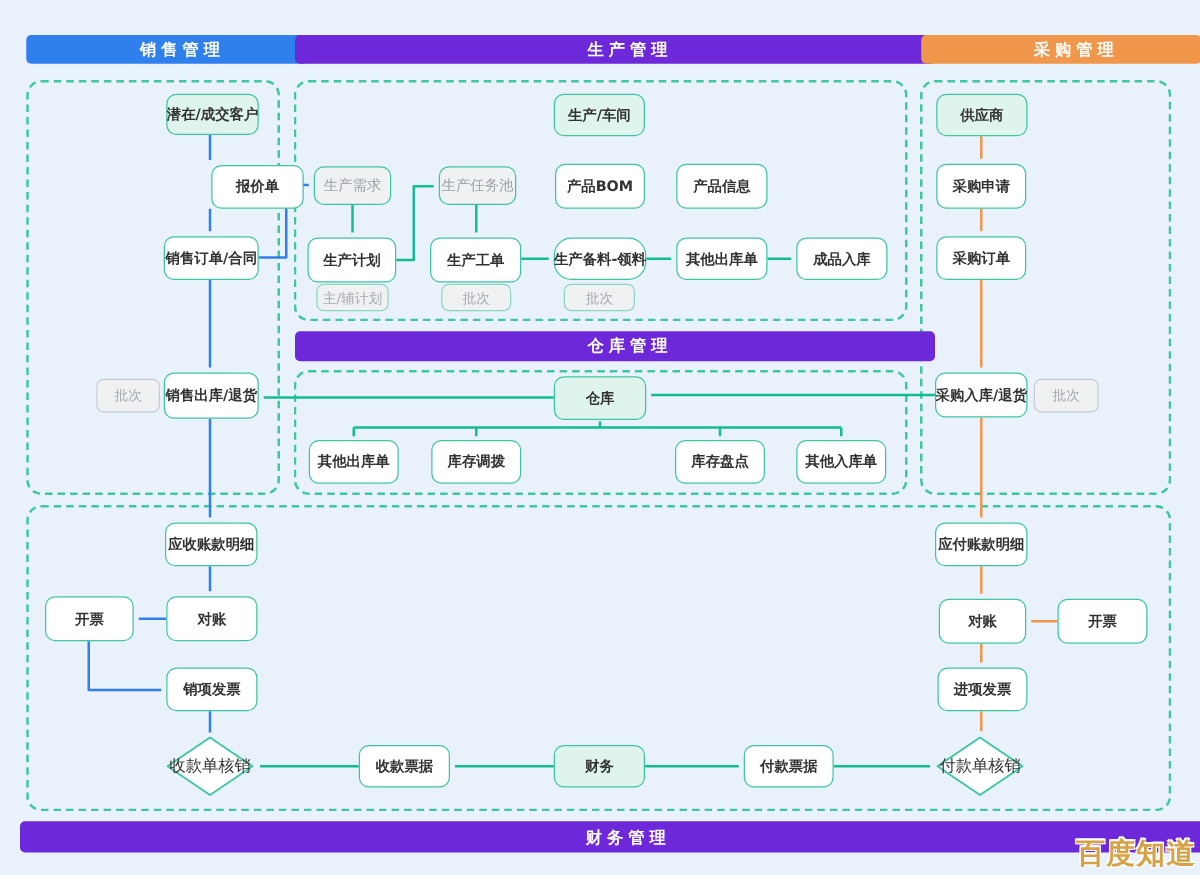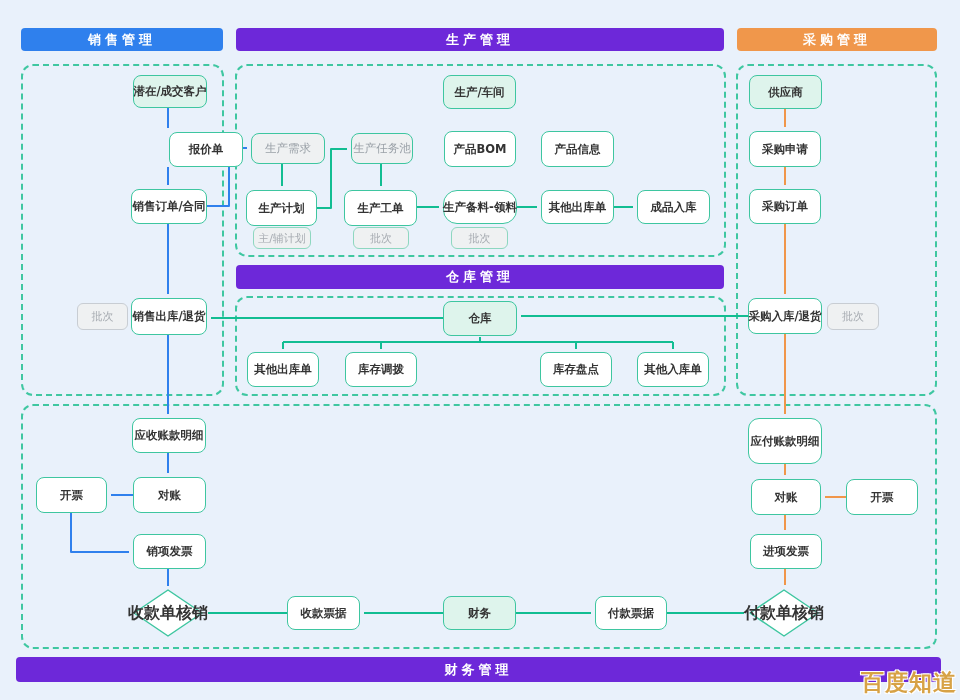--- a/index.html
+++ b/index.html
@@ -1,40 +1,40 @@
 <!DOCTYPE html>
 <html><head>
 <meta charset="utf-8">
 <style>
   html,body{margin:0;padding:0;background:#e9f1fb;}
   .canvas{position:relative;width:960px;height:700px;background:#e9f1fb;overflow:hidden;
           font-family:"DejaVu Sans","Liberation Sans",sans-serif;}
   
   .hdr{position:absolute;display:flex;align-items:center;justify-content:center;
-       color:#ffffff;font-weight:bold;font-size:13px;letter-spacing:4px;border-radius:4px;}
+       color:#ffffff;font-weight:bold;font-size:13px;letter-spacing:4px;border-radius:4px;padding-left:24px;}
   .hdr.blue{background:#2f80ed;}
   .hdr.green{background:#6d28d9;}
   .hdr.orange{background:#f0974b;}
   
   .section{position:absolute;border:2px dashed #3fc7a1;border-radius:12px;}
   
   .node{position:absolute;display:flex;align-items:center;justify-content:center;
         background:#ffffff;border:1.5px solid #3ec6a0;border-radius:8px;
         font-size:11.5px;font-weight:bold;color:#333333;white-space:nowrap;padding:0 2px;box-sizing:border-box;}
   .node.entity{background:#def4ec;}
   .node.gray{background:#eff1f2;color:#9aa1a8;font-weight:normal;}
   .node.tag{background:#eff1f2;border:1px solid #8ed7c0;border-radius:6px;
             color:#a6abb1;font-size:11px;font-weight:normal;}
   .node.tag.grayborder{border-color:#c8cdd3;}
   
   .diamond{position:absolute;}
   .diamond svg{position:absolute;left:0;top:0;width:100%;height:100%;}
   .diamond polygon{fill:#ffffff;stroke:#3ec6a0;stroke-width:1.5;stroke-linejoin:round;}
   .diamond span{position:absolute;left:0;top:0;right:0;bottom:0;display:flex;align-items:center;
-                justify-content:center;font-size:16px;font-weight:bold;color:#333333;white-space:nowrap;}
+                justify-content:center;font-size:13px;font-weight:normal;color:#333333;white-space:nowrap;}
   
   #edges{position:absolute;left:0;top:0;width:960px;height:700px;pointer-events:none;}
   #edges path{fill:none;stroke-width:2;stroke-linejoin:round;}
   path.blue{stroke:#2f80ed;}
   path.green{stroke:#12bd92;}
   path.orange{stroke:#f0964a;}
   
   .watermark{position:absolute;right:3px;bottom:2px;font-size:23px;font-weight:bold;color:#d7a246;
              letter-spacing:1px;
              text-shadow:-1px -1px 0 #fff,1px -1px 0 #fff,-1px 1px 0 #fff,1px 1px 0 #fff;}
@@ -116,21 +116,21 @@
   <div class="node" style="left:133px;top:477px;width:73px;height:36px;">对账</div>
   <div class="node" style="left:133px;top:534px;width:73px;height:35px;">销项发票</div>
   <div class="diamond" style="left:132px;top:589px;width:72px;height:48px;">
     <svg viewBox="0 0 72 48">
         <polygon points="36,1 70,24 36,47 2,24"></polygon>
       </svg>
     <span>收款单核销</span>
   </div>
 
   <div class="node entity" style="left:443px;top:75px;width:73px;height:34px;">生产/车间</div>
-  <div class="node gray" style="left:251px;top:133px;width:74px;height:31px;">生产需求</div>
+  <div class="node gray" style="left:251px;top:133px;width:62px;height:31px;">生产需求</div>
   <div class="node gray" style="left:351px;top:133px;width:62px;height:31px;">生产任务池</div>
   <div class="node" style="left:444px;top:131px;width:72px;height:36px;">产品BOM</div>
   <div class="node" style="left:541px;top:131px;width:73px;height:36px;">产品信息</div>
   <div class="node" style="left:246px;top:190px;width:71px;height:36px;">生产计划</div>
   <div class="node" style="left:344px;top:190px;width:73px;height:36px;">生产工单</div>
   <div class="node" style="left:443px;top:190px;width:74px;height:34px;border-radius:14px;">生产备料-领料</div>
   <div class="node" style="left:541px;top:190px;width:73px;height:34px;">其他出库单</div>
   <div class="node" style="left:637px;top:190px;width:73px;height:34px;">成品入库</div>
   <div class="node tag" style="left:253px;top:227px;width:58px;height:22px;">主/辅计划</div>
   <div class="node tag" style="left:353px;top:227px;width:56px;height:22px;">批次</div>
@@ -140,21 +140,21 @@
   <div class="node" style="left:247px;top:352px;width:72px;height:35px;">其他出库单</div>
   <div class="node" style="left:345px;top:352px;width:72px;height:35px;">库存调拨</div>
   <div class="node" style="left:540px;top:352px;width:72px;height:35px;">库存盘点</div>
   <div class="node" style="left:637px;top:352px;width:72px;height:35px;">其他入库单</div>
 
   <div class="node entity" style="left:749px;top:75px;width:73px;height:34px;">供应商</div>
   <div class="node" style="left:749px;top:131px;width:72px;height:36px;">采购申请</div>
   <div class="node" style="left:749px;top:189px;width:72px;height:35px;text-align:right;">采购订单</div>
   <div class="node" style="left:748px;top:298px;width:74px;height:36px;">采购入库/退货</div>
   <div class="node tag grayborder" style="left:827px;top:303px;width:52px;height:27px;">批次</div>
-  <div class="node" style="left:748px;top:418px;width:74px;height:46px;border-radius:11px;">应付账款明细</div>
+  <div class="node" style="left:748px;top:418px;width:74px;height:35px;">应付账款明细</div>
   <div class="node" style="left:751px;top:479px;width:70px;height:36px;">对账</div>
   <div class="node" style="left:846px;top:479px;width:72px;height:36px;">开票</div>
   <div class="node" style="left:750px;top:534px;width:72px;height:35px;">进项发票</div>
   <div class="diamond" style="left:748px;top:589px;width:72px;height:48px;">
     <svg viewBox="0 0 72 48">
         <polygon points="36,1 70,24 36,47 2,24"></polygon>
       </svg>
     <span>付款单核销</span>
   </div>
 

